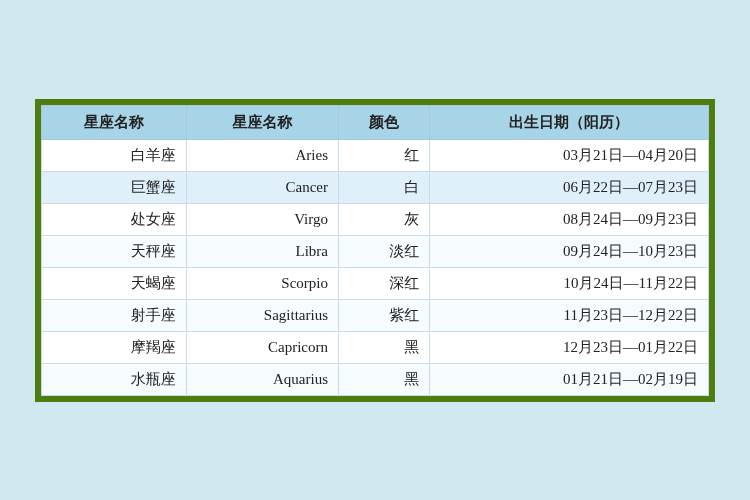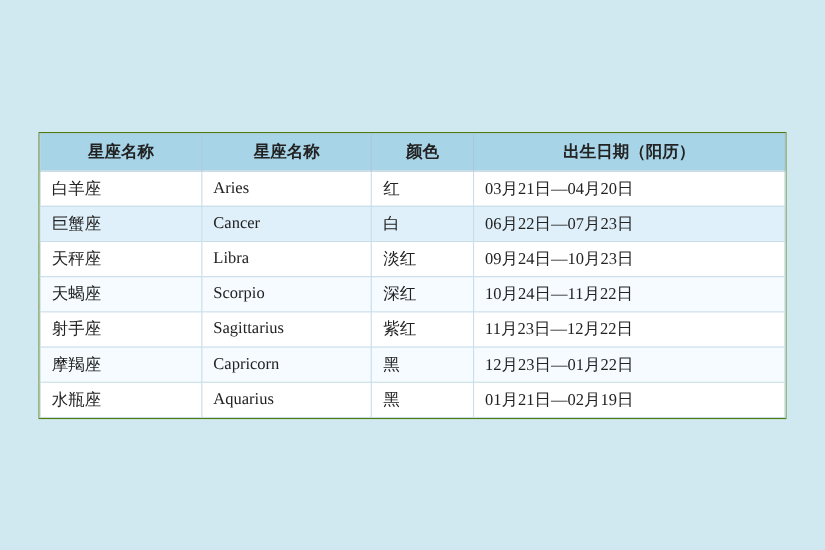--- a/index.html
+++ b/index.html
@@ -8,21 +8,21 @@
       height: 500px;
       background: #d0e8f0;
       display: flex;
       align-items: center;
       justify-content: center;
       font-family: "SimSun", "宋体", serif;
       font-size: 15px;
     }
     .table-wrapper {
       background: #fff;
-      border: 1px solid #4d7c0f;
+      border: 6px solid #4d7c0f;
       width: 680px;
     }
     table {
       width: 100%;
       border-collapse: collapse;
     }
     thead tr {
       background: #a8d4e8;
     }
     thead th {
@@ -35,21 +35,21 @@
     }
     tbody tr {
       background: #fff;
     }
     tbody tr:nth-child(even) {
       background: #f5fbff;
     }
     tbody td {
       border: 1px solid #c8dde8;
       padding: 6px 10px;
-      text-align: left;
+      text-align: right;
       color: #222;
       font-size: 15px;
     }
     .highlighted-row {
       background: #e0f0fa !important;
     }
   </style>
 </head>
 <body>
 
@@ -68,20 +68,26 @@
           <td>白羊座</td>
           <td>Aries</td>
           <td>红</td>
           <td>03月21日—04月20日</td>
         </tr>
         <tr class="highlighted-row">
           <td>巨蟹座</td>
           <td>Cancer</td>
           <td>白</td>
           <td>06月22日—07月23日</td>
+        </tr>
+        <tr>
+          <td>处女座</td>
+          <td>Virgo</td>
+          <td>灰</td>
+          <td>08月24日—09月23日</td>
         </tr>
         <tr>
           <td>天秤座</td>
           <td>Libra</td>
           <td>淡红</td>
           <td>09月24日—10月23日</td>
         </tr>
         <tr>
           <td>天蝎座</td>
           <td>Scorpio</td>

